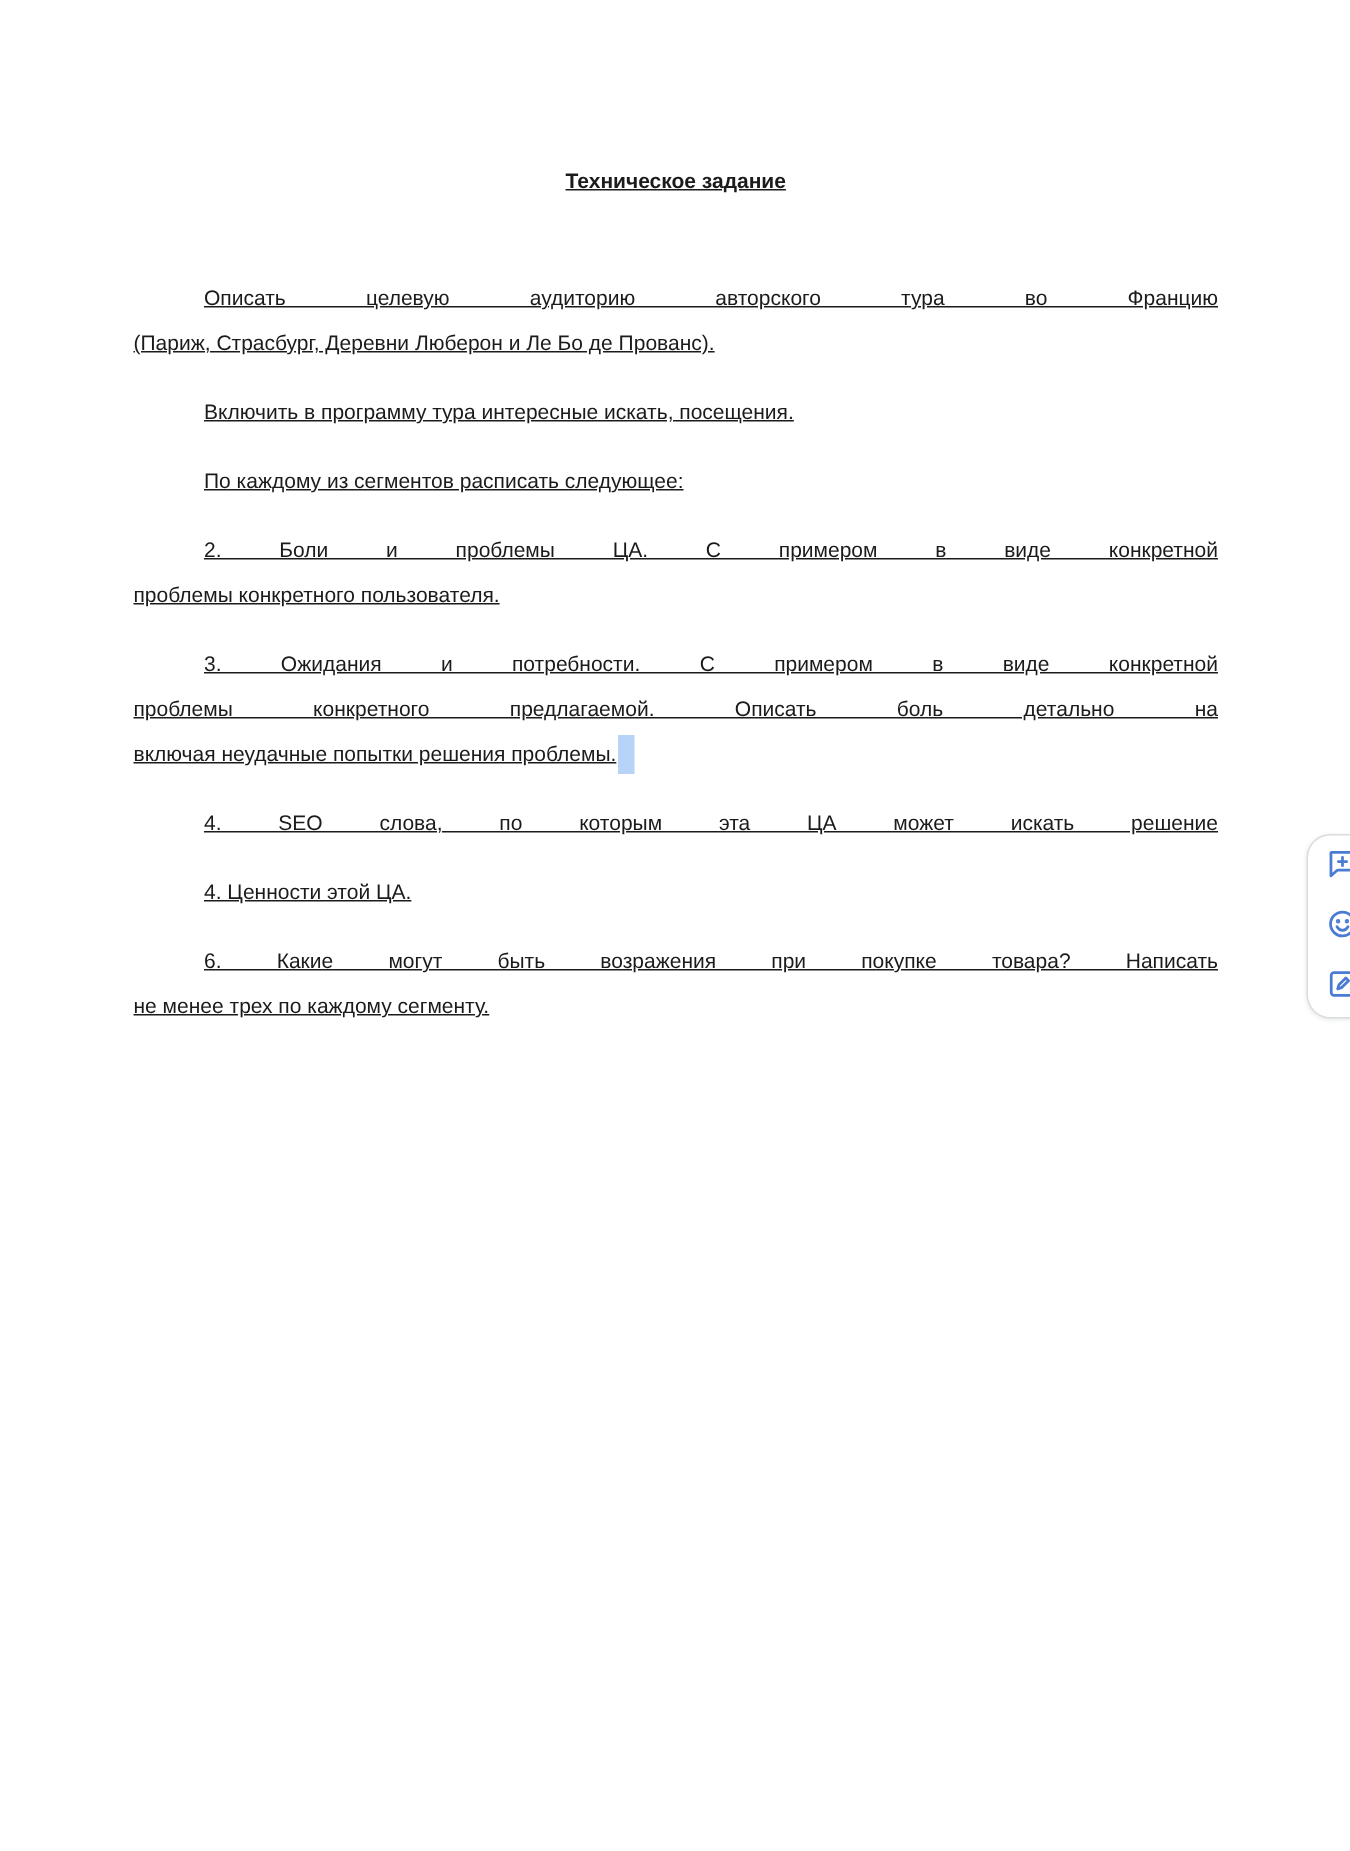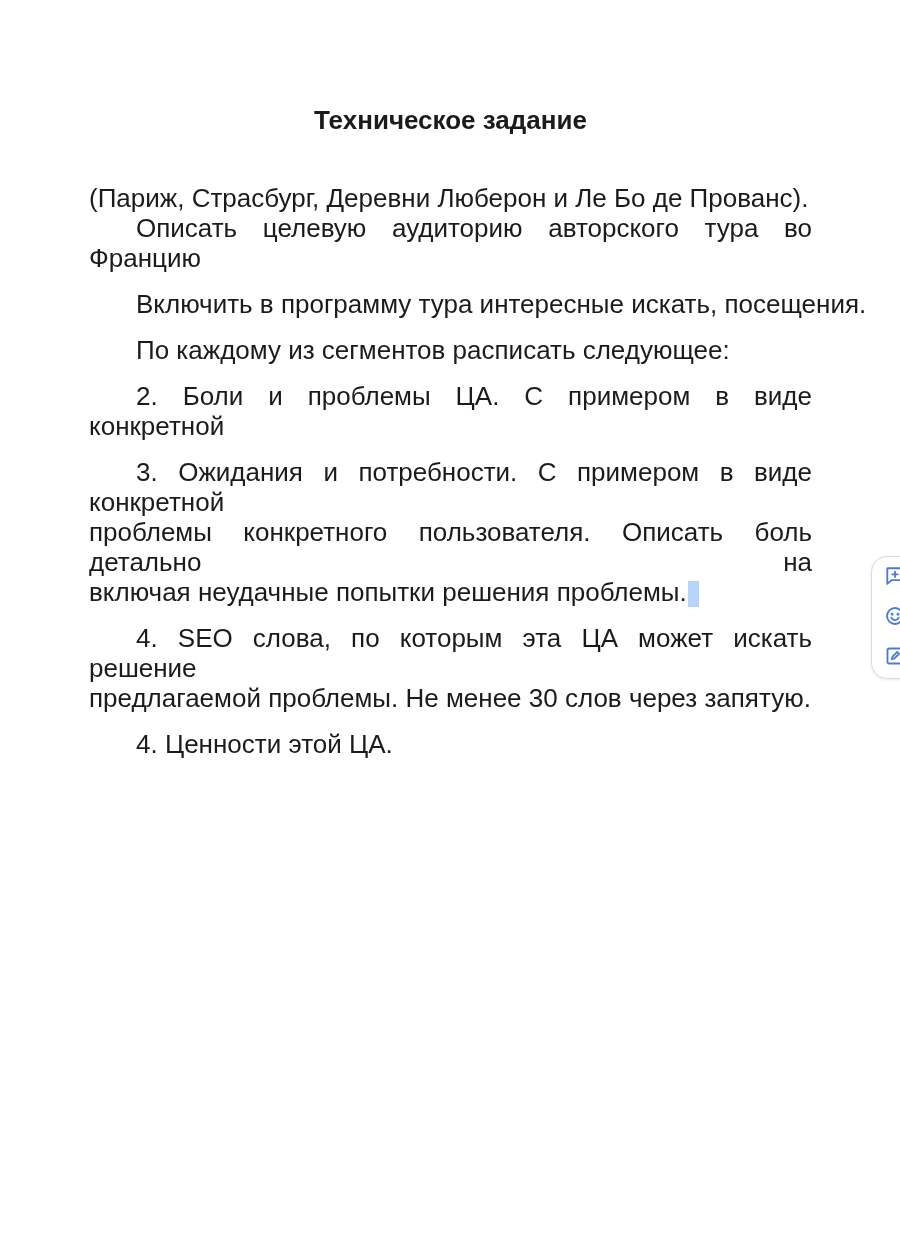--- a/index.html
+++ b/index.html
@@ -13,21 +13,22 @@
     overflow: hidden;
     position: relative;
     font-family: "Liberation Sans", sans-serif;
     color: #1b1b1b;
   }
   .doc {
     position: absolute;
     left: 89px;
     top: 105px;
     width: 723px;
-    font-size: 26px;
+    font-size: 14px;
+    text-decoration: underline;
   }
   .doc-title {
     font-weight: bold;
     text-align: center;
     line-height: 30px;
     margin-bottom: 48px;
   }
   .para {
     margin-bottom: 16px;
   }
@@ -84,43 +85,47 @@
     height: 22px;
   }
 </style>
 </head>
 <body>
 
 <div class="doc">
   <div class="doc-title">Техническое задание</div>
   <div>
       <div class="para">
+        <div class="line first just">Описать целевую аудиторию авторского тура во Францию</div>
         <div class="line">(Париж, Страсбург, Деревни Люберон и Ле Бо де Прованс).</div>
-        <div class="line first just">Описать целевую аудиторию авторского тура во Францию</div>
       </div>
       <div class="para">
         <div class="line first">Включить в программу тура интересные искать, посещения.</div>
       </div>
       <div class="para">
         <div class="line first">По каждому из сегментов расписать следующее:</div>
       </div>
       <div class="para">
         <div class="line first just">2. Боли и проблемы ЦА. С примером в виде конкретной</div>
+        <div class="line">проблемы конкретного пользователя.</div>
       </div>
       <div class="para">
         <div class="line first just">3. Ожидания и потребности. С примером в виде конкретной</div>
-        <div class="line just">проблемы конкретного пользователя. Описать боль детально на</div>
+        <div class="line just">проблемы конкретного предлагаемой. Описать боль детально на</div>
         <div class="line">включая неудачные попытки решения проблемы.<span class="sel" style="background: rgb(183, 211, 248);"></span></div>
       </div>
       <div class="para">
         <div class="line first just">4. SEO слова, по которым эта ЦА может искать решение</div>
-        <div class="line">предлагаемой проблемы. Не менее 30 слов через запятую.</div>
       </div>
       <div class="para">
         <div class="line first">4. Ценности этой ЦА.</div>
+      </div>
+      <div class="para">
+        <div class="line first just">6. Какие могут быть возражения при покупке товара? Написать</div>
+        <div class="line">не менее трех по каждому сегменту.</div>
       </div>
     </div>
 </div>
 
 <div class="quick-actions" style="border-color: rgb(218, 220, 224);">
   <button class="qa-btn">
     <span>
       <svg viewBox="0 0 24 24" fill="none" stroke="#4a7cd4" stroke-width="2" stroke-linecap="round" stroke-linejoin="round">
         <path d="M4 3.5h16a1.8 1.8 0 0 1 1.8 1.8v9.4a1.8 1.8 0 0 1-1.8 1.8H8.2L3.6 20.6V5.3A1.8 1.8 0 0 1 4 3.5z"></path>
         <path d="M12 7.2v6"></path>

